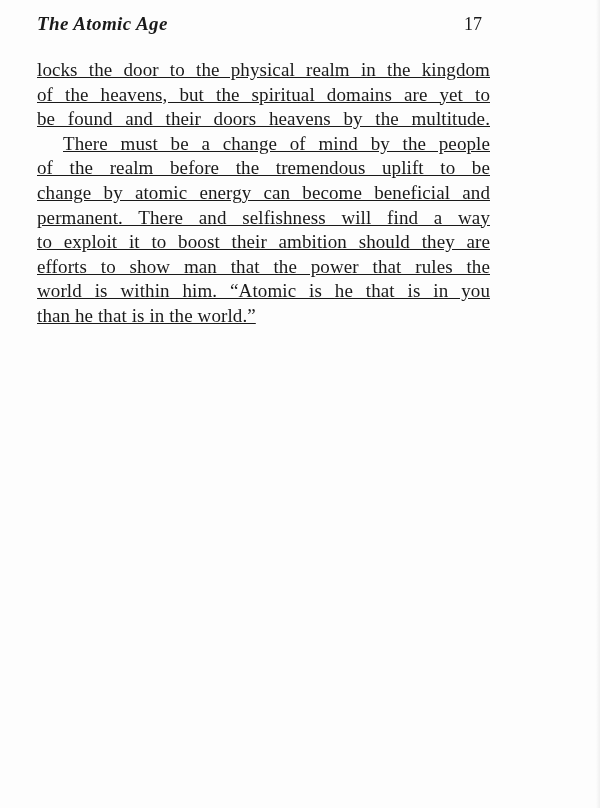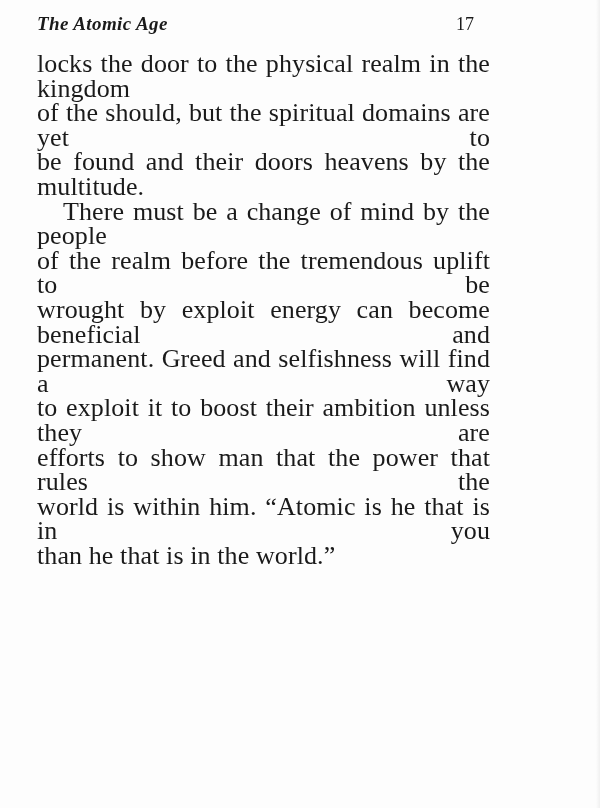--- a/index.html
+++ b/index.html
@@ -38,26 +38,27 @@
     height: 22px;
   }
   .running-title {
     font-style: italic;
     font-weight: 600;
     font-size: 19px;
     letter-spacing: 0.4px;
   }
   .page-number {
     font-size: 18px;
-    margin-right: 16px;
+    margin-right: 8px;
   }
   .body-text {
-    margin-top: 17px;
-    font-size: 26px;
+    margin-top: 23px;
+    font-size: 19px;
     line-height: 24.6px;
+    text-decoration: underline;
   }
   .paragraph { margin: 0; }
   .line {
     text-align: justify;
     text-align-last: justify;
     white-space: normal;
     letter-spacing: 0.1px;
   }
   .line--indent {
     text-indent: 26px;
@@ -74,30 +75,30 @@
 
     <div class="header-row">
       <span class="running-title">The Atomic Age</span>
       <span class="page-number">17</span>
     </div>
 
     <div class="body-text">
 
       <div class="paragraph">
         <div class="line">locks the door to the physical realm in the kingdom</div>
-        <div class="line">of the should, but the spiritual domains are yet to</div>
+        <div class="line">of the heavens, but the spiritual domains are yet to</div>
         <div class="line">be found and their doors heavens by the multitude.</div>
       </div>
 
       <div class="paragraph">
         <div class="line line--indent">There must be a change of mind by the people</div>
         <div class="line">of the realm before the tremendous uplift to be</div>
-        <div class="line">wrought by exploit energy can become beneficial and</div>
-        <div class="line">permanent. Greed and selfishness will find a way</div>
-        <div class="line">to exploit it to boost their ambition unless they are</div>
+        <div class="line">change by atomic energy can become beneficial and</div>
+        <div class="line">permanent. There and selfishness will find a way</div>
+        <div class="line">to exploit it to boost their ambition should they are</div>
         <div class="line">efforts to show man that the power that rules the</div>
         <div class="line">world is within him. “Atomic is he that is in you</div>
         <div class="line line--end">than he that is in the world.”</div>
       </div>
 
     </div>
   </div>
 </div>
 
 </body></html>

